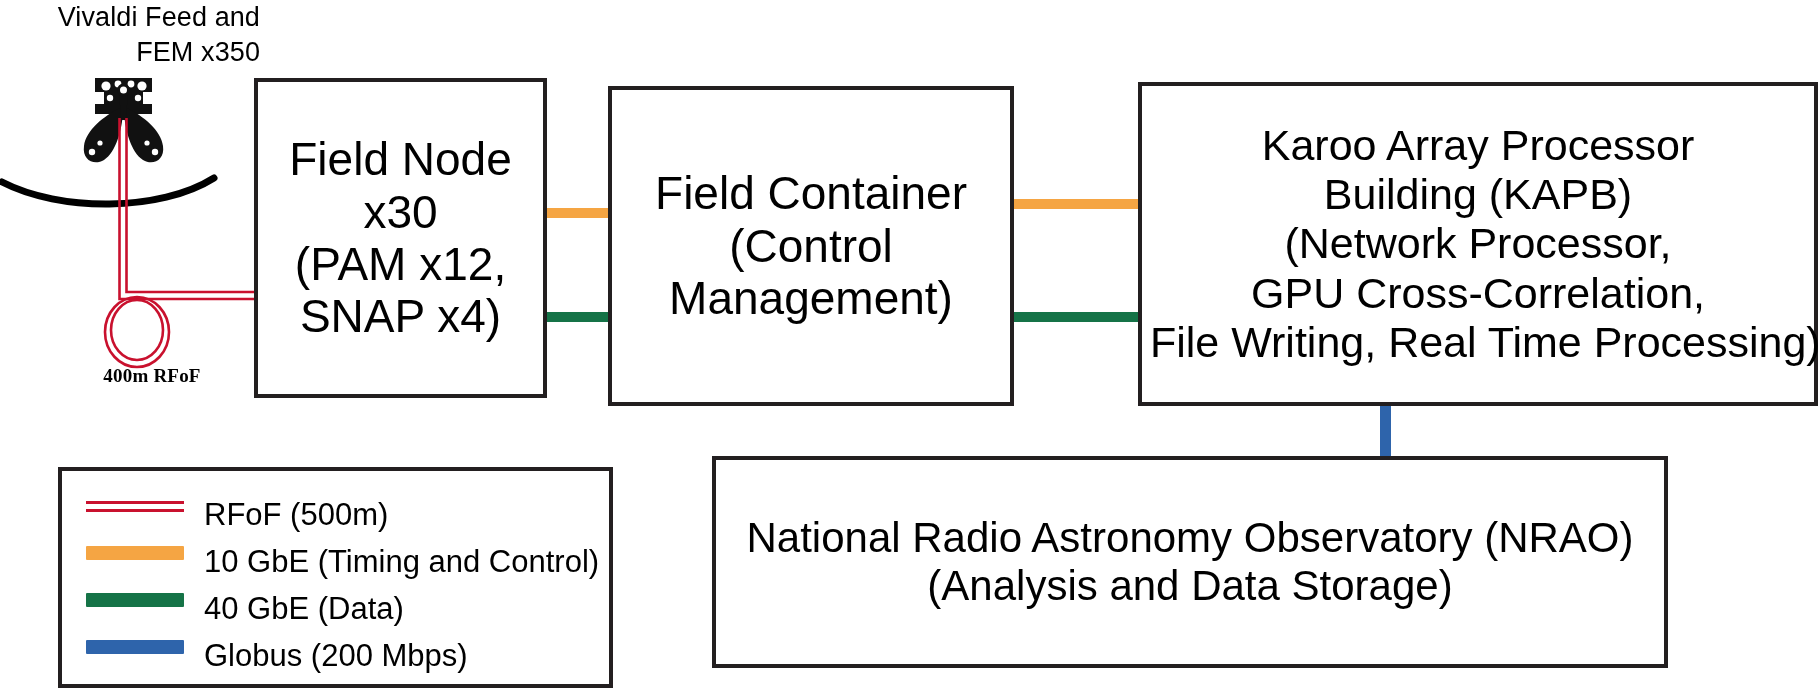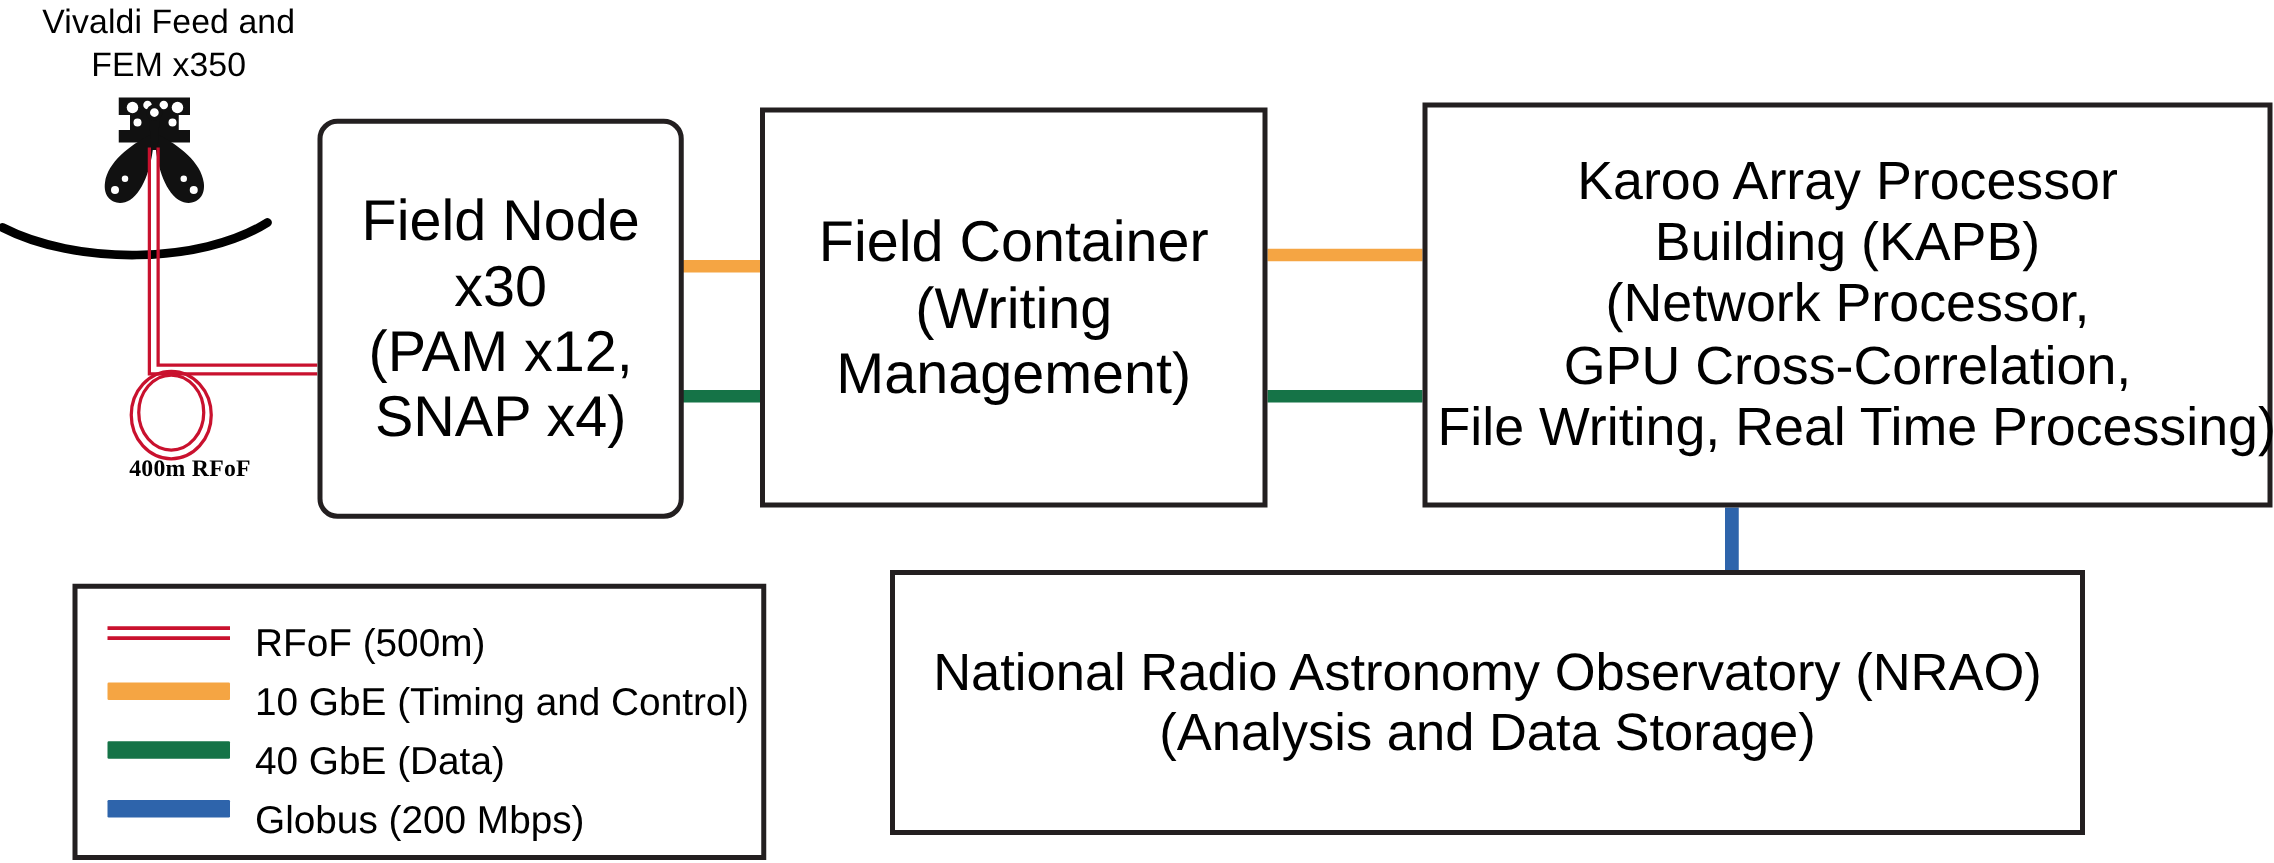--- a/index.html
+++ b/index.html
@@ -17,31 +17,31 @@
     box-sizing:border-box;
     display:flex;align-items:center;justify-content:center;
     text-align:center;
     line-height:1.14;
     z-index:3;
   }
   .nbox .inner{width:100%;padding:0 8px;box-sizing:border-box;}
   .nbox .line{display:block;white-space:nowrap;}
 
   
-  #box-field-node{left:254px;top:95px;width:293px;height:320px;font-size:46px;border-radius:16px;}
+  #box-field-node{left:254px;top:78px;width:293px;height:320px;font-size:46px;}
   #box-field-container{left:608px;top:86px;width:406px;height:320px;font-size:46px;}
   #box-kapb{left:1138px;top:82px;width:680px;height:324px;font-size:43px;}
   #box-nrao{left:712px;top:456px;width:956px;height:212px;font-size:42px;}
   #box-legend{left:58px;top:467px;width:555px;height:221px;
               display:block;align-items:stretch;justify-content:flex-start;}
 
   
   #feed-label{
     position:absolute;left:10px;top:0px;width:250px;
-    text-align:center;font-size:27px;line-height:1.30;
+    text-align:right;font-size:27px;line-height:1.30;
     letter-spacing:0.1px;
   }
   #feed-label .line{display:block;}
 
   
   #antenna-graphic{position:absolute;left:0px;top:60px;width:254px;height:350px;}
 
   #rfof-caption{
     position:absolute;left:62px;top:365px;width:180px;text-align:center;
     font-family:"Liberation Serif", serif;font-weight:bold;font-size:19px;
@@ -133,21 +133,21 @@
       <span class="line">Field Node</span>
       <span class="line">x30</span>
       <span class="line">(PAM x12,</span>
       <span class="line">SNAP x4)</span>
     </div>
   </div>
 
   <div class="nbox" id="box-field-container">
     <div class="inner">
       <span class="line">Field Container</span>
-      <span class="line">(Writing</span>
+      <span class="line">(Control</span>
       <span class="line">Management)</span>
     </div>
   </div>
 
   <div class="nbox" id="box-kapb">
     <div class="inner">
       <span class="line">Karoo Array Processor</span>
       <span class="line">Building (KAPB)</span>
       <span class="line">(Network Processor,</span>
       <span class="line">GPU Cross-Correlation,</span>

